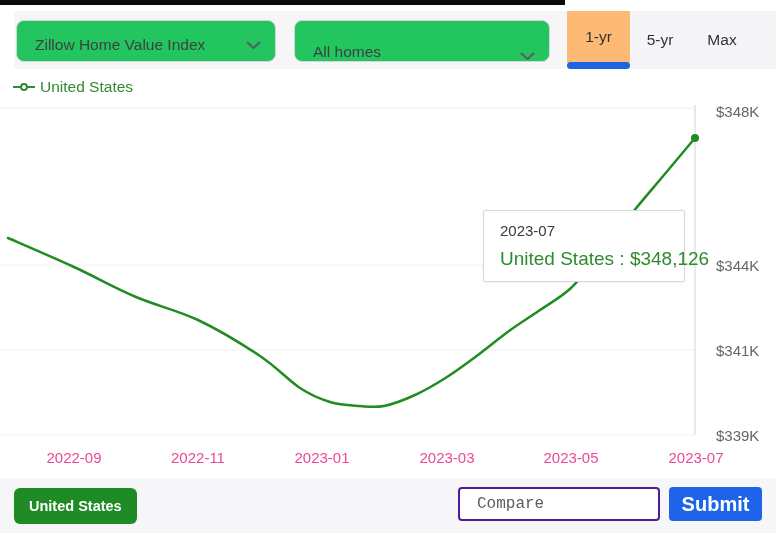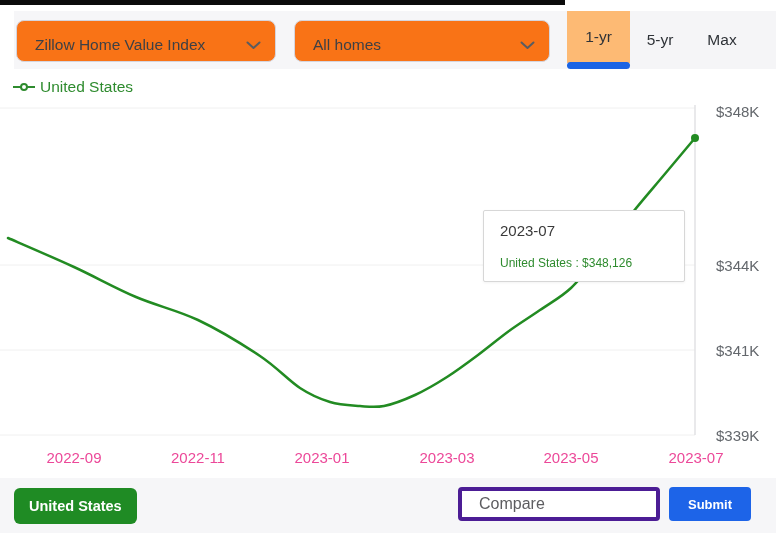--- a/index.html
+++ b/index.html
@@ -9,28 +9,28 @@
     -webkit-font-smoothing:antialiased;
   }
   .abs{position:absolute;}
 
   
   .topstrip{left:0;top:0;width:565px;height:5px;background:#0b0b0b;}
 
   
   .controls-panel{left:14px;top:11px;width:553px;height:58px;background:#f6f6f8;}
   .dropdown{
-    position:absolute;top:9px;height:42px;background:#f97316;
+    position:absolute;top:9px;height:42px;background:#22c55e;
     border:1px solid #d5d5de;border-radius:8px;
     display:flex;align-items:center;justify-content:space-between;
     padding:8px 14px 0 18px;box-sizing:border-box;cursor:pointer;
   }
   .dropdown .dd-label{font-size:15.5px;color:#3e4045;white-space:nowrap;}
   .dd-metric{left:2px;width:260px;}
-  .dd-homes{left:280px;width:256px;}
+  .dd-homes{left:280px;width:256px;align-items:flex-end;}
 
   
   .tabs-bg{left:630px;top:11px;width:146px;height:58px;background:#f5f5f7;}
   .tab{
     position:absolute;top:11px;height:58px;display:flex;align-items:center;
     justify-content:center;font-size:15.5px;color:#2f3338;cursor:pointer;
   }
   .tab-1yr{left:567px;width:63px;background:#fdba74;height:52px;}
   .tab-underline{left:567px;top:62px;width:63px;height:7px;border-radius:4px;background:#1b64e4;}
   .tab-5yr{left:630px;width:60px;}
@@ -51,40 +51,40 @@
     font-size:15px;color:#ec4899;z-index:1;
   }
 
   
   .tooltip{
     left:483px;top:210px;width:202px;height:72px;background:#fff;
     border:1px solid #d7d7d7;border-radius:2px;box-sizing:border-box;
     padding:11px 16px;z-index:2;box-shadow:0 1px 3px rgba(0,0,0,0.05);
   }
   .tooltip-date{font-size:15px;color:#3a3a3a;}
-  .tooltip-value{font-size:12px;color:#2e8b2e;margin-top:17px;white-space:nowrap;}
+  .tooltip-value{font-size:19px;color:#2e8b2e;margin-top:9px;white-space:nowrap;}
 
   
   .bottom-bar{left:0;top:478px;width:776px;height:55px;background:#f6f6f8;z-index:2;}
   .region-btn{
     position:absolute;left:14px;top:10px;height:36px;padding:0 15px;
     background:#1f8b24;color:#fff;font-weight:bold;font-size:14.5px;
     border:none;border-radius:6px;display:flex;align-items:center;cursor:pointer;
     font-family:inherit;
   }
   .compare-input{
     position:absolute;left:458px;top:9px;width:202px;height:34px;
-    border:4px solid #4c1d95;border-radius:4px;box-sizing:border-box;
+    border:2px solid #4c1d95;border-radius:4px;box-sizing:border-box;
     padding:0 16px 0 17px;font-size:16px;color:#4a4a4a;background:#fff;
-    font-family:Liberation Sans, sans-serif;outline:none;
+    font-family:Liberation Mono, monospace;outline:none;
   }
   .compare-input::placeholder{color:#5d5d60;opacity:1;}
   .submit-btn{
-    position:absolute;left:669px;top:9px;width:82px;height:34px;
-    background:#1d64e8;color:#fff;font-weight:bold;font-size:13px;
+    position:absolute;left:669px;top:9px;width:93px;height:34px;
+    background:#1d64e8;color:#fff;font-weight:bold;font-size:20px;
     border:none;border-radius:4px;cursor:pointer;font-family:inherit;
   }
 </style>
 </head>
 <body>
 
 <div class="abs topstrip"></div>
 
 <div class="abs controls-panel">
   <div class="dropdown dd-metric">

